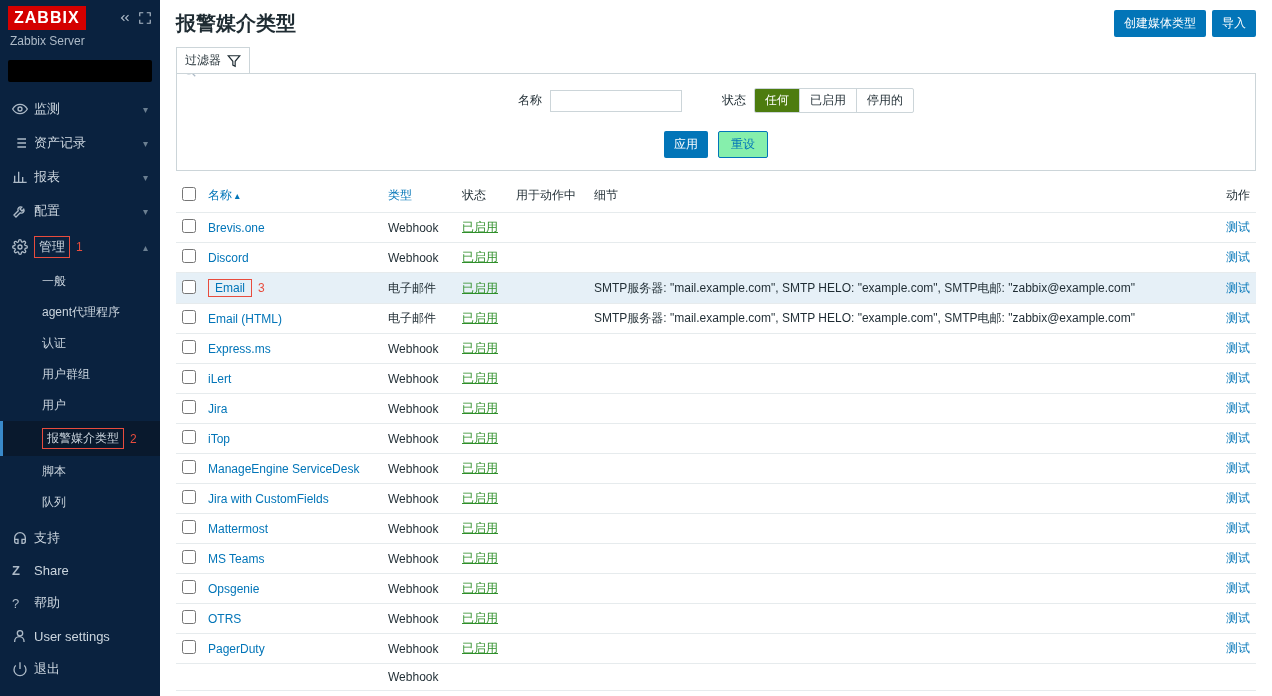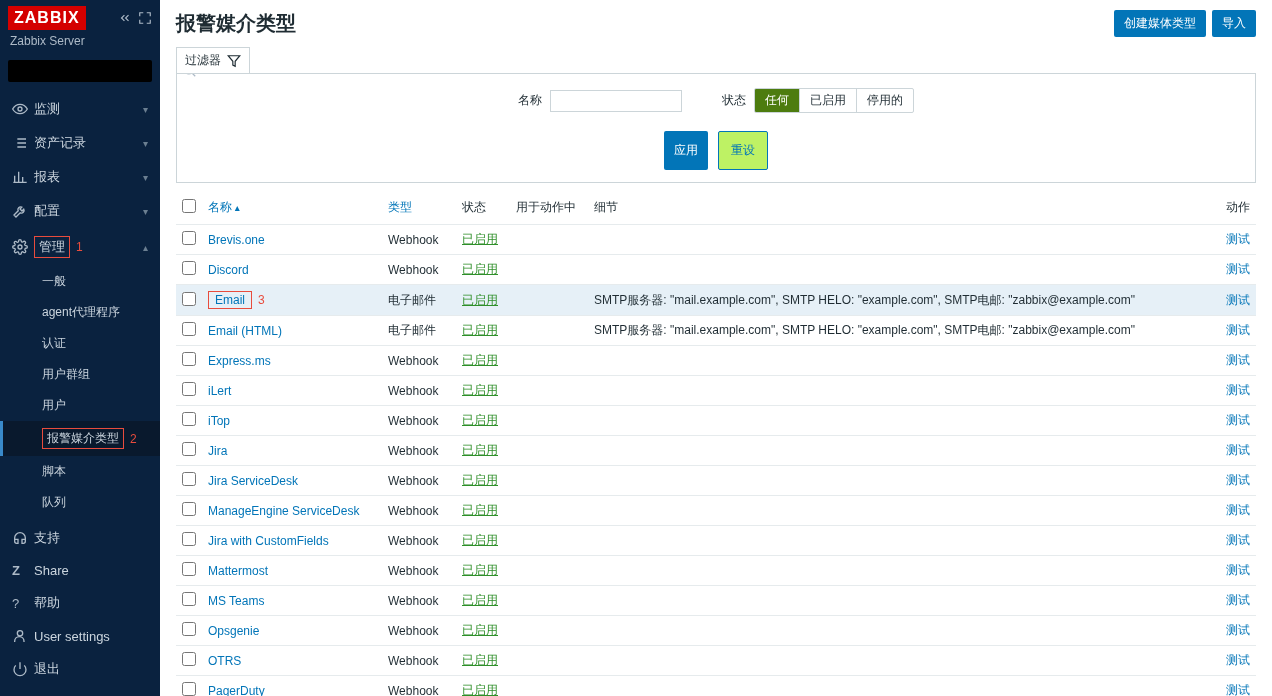--- a/index.html
+++ b/index.html
@@ -20,21 +20,21 @@
 .sub-list { list-style: none; background: #0a223f; }
 .sub-item { padding: 7px 12px 7px 42px; color: #cbd5de; cursor: pointer; font-size: 12px; }
 .sub-item.sel { background: #09192d; border-left: 3px solid #3989c9; padding-left: 39px; }
 .annot-box { border: 1px solid #e84c3d; }
 .annot-num { color: #e84c3d; font-size: 12px; margin-left: 6px; font-family: Arial; }
 .main { flex: 1; display: flex; flex-direction: column; height: 100%; }
 .page-header { display: flex; align-items: center; padding: 10px 16px; border-bottom: 0; }
 .page-title { font-size: 20px; color: #1f2c33; }
 .header-btns { margin-left: auto; display: flex; gap: 6px; }
 .btn-primary { background: #0275b8; color: #fff; border: none; padding: 5px 10px; font-size: 12px; border-radius: 2px; cursor: pointer; }
-.btn-outline { background: #bef264; border: 1px solid #0275b8; color: #0275b8; padding: 10px 12px; font-size: 12px; border-radius: 2px; cursor: pointer; }
+.btn-outline { background: #86efac; border: 1px solid #0275b8; color: #0275b8; padding: 4px 12px; font-size: 12px; border-radius: 2px; cursor: pointer; }
 .filter-tab-row { display: flex; padding: 0 16px; }
 .filter-tab { display: flex; align-items: center; gap: 6px; padding: 4px 8px; border: 1px solid #ccd5d9; border-bottom: none; background: #fff; font-size: 12px; cursor: pointer; }
 .filter-panel { margin: 0 16px; border: 1px solid #ccd5d9; padding: 14px 0 12px; }
 .filter-row { display: flex; justify-content: center; align-items: center; gap: 40px; margin-bottom: 18px; }
 .filter-field { display: flex; align-items: center; gap: 8px; font-size: 12px; color: #1f2c33; }
 .filter-field input[type=text] { width: 132px; height: 22px; border: 1px solid #ccd5d9; padding: 0 4px; font-size: 12px; }
 .seg { display: flex; border: 1px solid #ccd5d9; border-radius: 2px; overflow: hidden; }
 .seg span { padding: 3px 10px; font-size: 12px; cursor: pointer; border-right: 1px solid #ccd5d9; }
 .seg span:last-child { border-right: none; }
 .seg span.sel { background: #4d7c0f; color: #fff; }
@@ -293,39 +293,30 @@
     <td class="col-chk"><input type="checkbox" class="chk" style=""></td>
     <td class="col-name"><a href="#" class="link">iLert</a></td>
     <td class="col-type">Webhook</td>
     <td class="col-status"><a href="#" class="status-enabled">已启用</a></td>
     <td class="col-used"></td>
     <td class="details"></td>
     <td class="col-action"><a href="#" class="link">测试</a></td>
           </tr>
           <tr>
     <td class="col-chk"><input type="checkbox" class="chk" style=""></td>
+    <td class="col-name"><a href="#" class="link">Jira</a></td>
+    <td class="col-type">Webhook</td>
+    <td class="col-status"><a href="#" class="status-enabled">已启用</a></td>
+    <td class="col-used"></td>
+    <td class="details"></td>
+    <td class="col-action"><a href="#" class="link">测试</a></td>
+          </tr>
+          <tr>
+    <td class="col-chk"><input type="checkbox" class="chk" style=""></td>
     <td class="col-name"><a href="#" class="link">iTop</a></td>
-    <td class="col-type">Webhook</td>
-    <td class="col-status"><a href="#" class="status-enabled">已启用</a></td>
-    <td class="col-used"></td>
-    <td class="details"></td>
-    <td class="col-action"><a href="#" class="link">测试</a></td>
-          </tr>
-          <tr>
-    <td class="col-chk"><input type="checkbox" class="chk" style=""></td>
-    <td class="col-name"><a href="#" class="link">Jira</a></td>
-    <td class="col-type">Webhook</td>
-    <td class="col-status"><a href="#" class="status-enabled">已启用</a></td>
-    <td class="col-used"></td>
-    <td class="details"></td>
-    <td class="col-action"><a href="#" class="link">测试</a></td>
-          </tr>
-          <tr>
-    <td class="col-chk"><input type="checkbox" class="chk" style=""></td>
-    <td class="col-name"><a href="#" class="link">Jira ServiceDesk</a></td>
     <td class="col-type">Webhook</td>
     <td class="col-status"><a href="#" class="status-enabled">已启用</a></td>
     <td class="col-used"></td>
     <td class="details"></td>
     <td class="col-action"><a href="#" class="link">测试</a></td>
           </tr>
           <tr>
     <td class="col-chk"><input type="checkbox" class="chk" style=""></td>
     <td class="col-name"><a href="#" class="link">ManageEngine ServiceDesk</a></td>
     <td class="col-type">Webhook</td>

